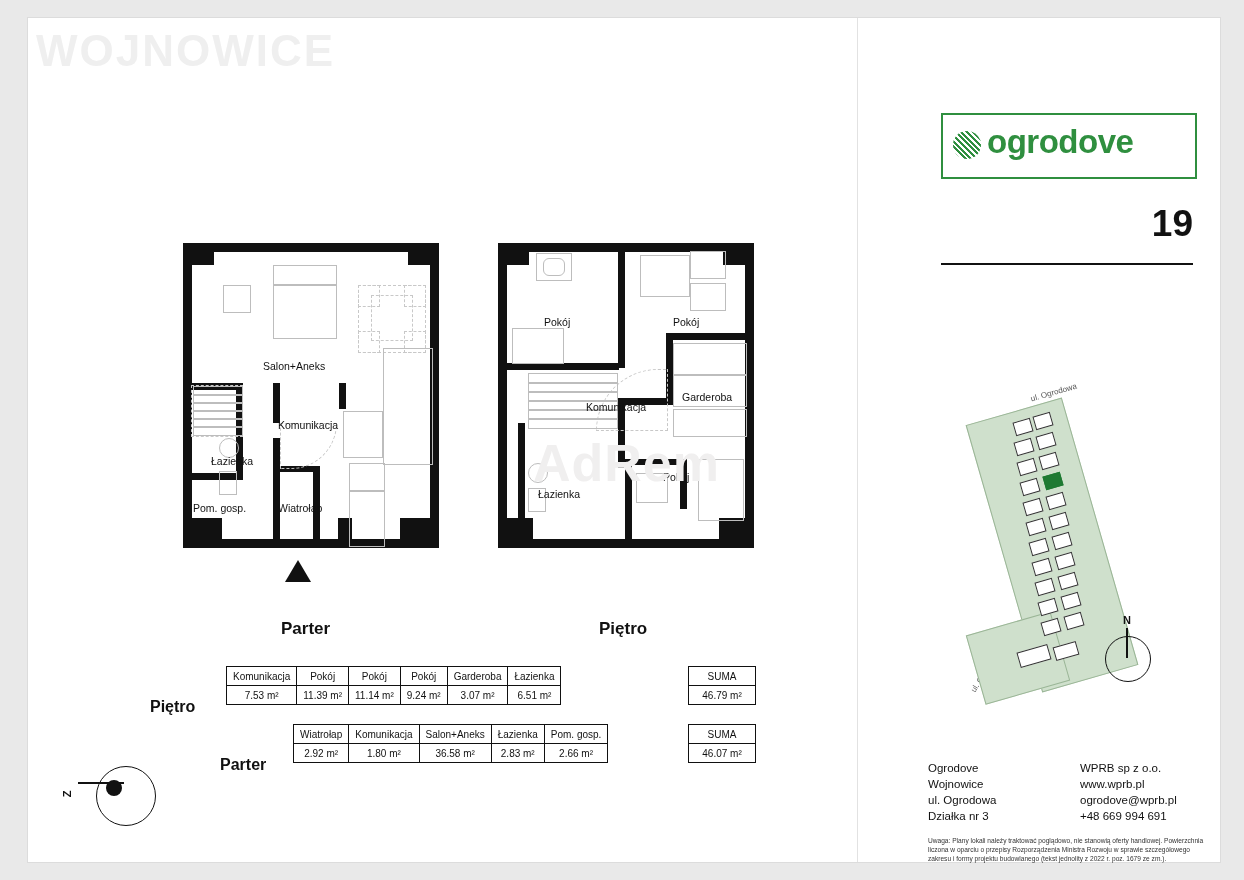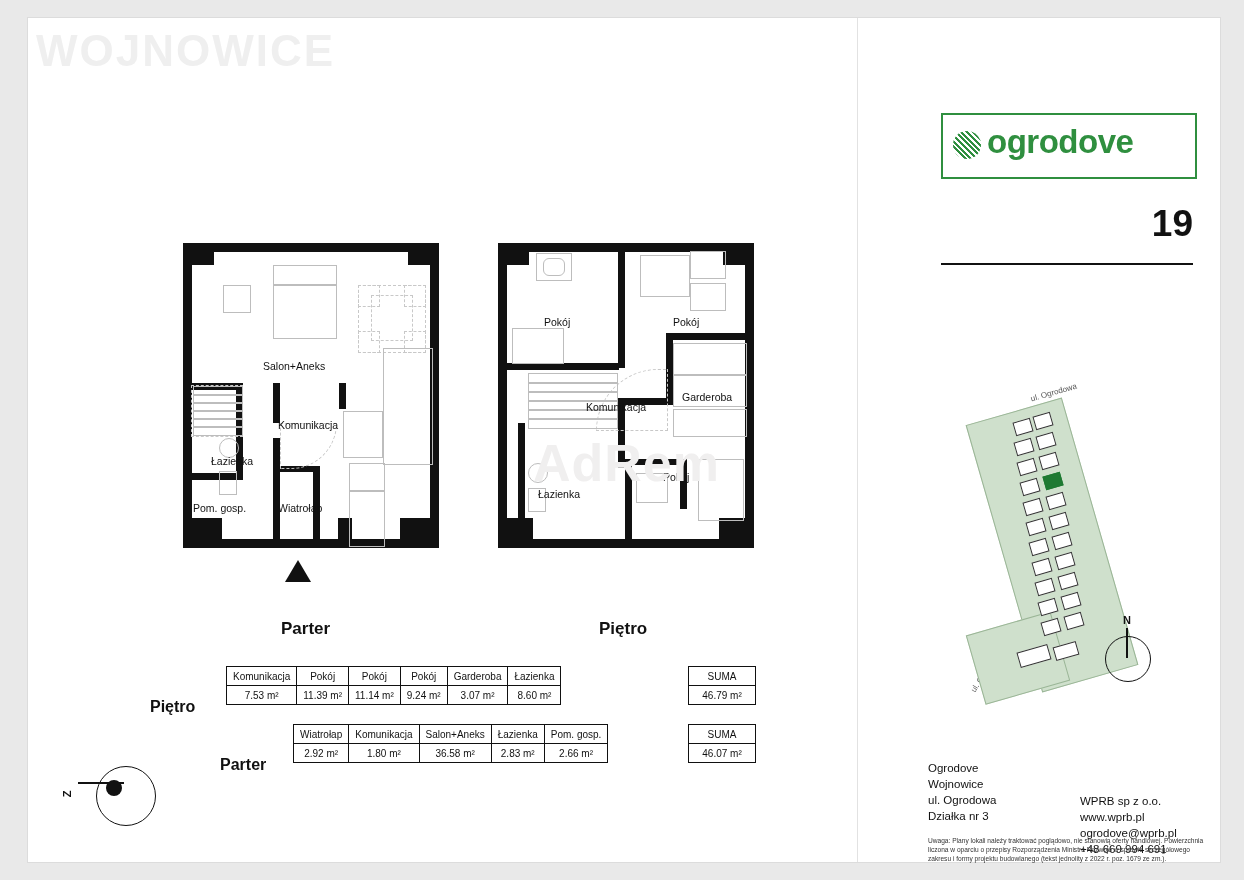--- a/index.html
+++ b/index.html
@@ -184,21 +184,21 @@
         <td class="h">Pokój</td>
         <td class="h">Garderoba</td>
         <td class="h">Łazienka</td>
       </tr>
       <tr>
         <td>7.53 m²</td>
         <td>11.39 m²</td>
         <td>11.14 m²</td>
         <td>9.24 m²</td>
         <td>3.07 m²</td>
-        <td>8.60 m²</td>
+        <td>6.51 m²</td>
       </tr>
     </tbody>
       </table>
     <table class="tbl" style="left:660px;top:648px;width:68px;">
       <tbody>
           <tr>
             <td>SUMA</td>
           </tr>
       <tr>
             <td>46.79  m²</td>
@@ -290,21 +290,21 @@
       <div style="position:absolute;left:33px;top:10px;width:2px;height:30px;background:#111;"></div>
       <div class="n" style="left:30px;top:-4px;">N</div>
     </div>
 
     <div class="contact" style="left:900px;top:742px;">
       <div>Ogrodove</div>
       <div>Wojnowice</div>
       <div>ul. Ogrodowa</div>
       <div>Działka nr 3</div>
     </div>
-    <div class="contact" style="left:1052px;top:742px;margin-top:33px;">
+    <div class="contact" style="left:1052px;top:742px;">
       <div>WPRB sp z o.o.</div>
       <div>www.wprb.pl</div>
       <div>ogrodove@wprb.pl</div>
       <div>+48 669 994 691</div>
     </div>
 
     <div class="note">Uwaga: Plany lokali należy traktować poglądowo, nie stanowią oferty handlowej. Powierzchnia liczona w oparciu o przepisy Rozporządzenia Ministra Rozwoju  w sprawie szczegółowego zakresu i formy projektu budowlanego (tekst jednolity z 2022 r. poz. 1679 ze zm.).</div>
 
   </div>
 </div>

